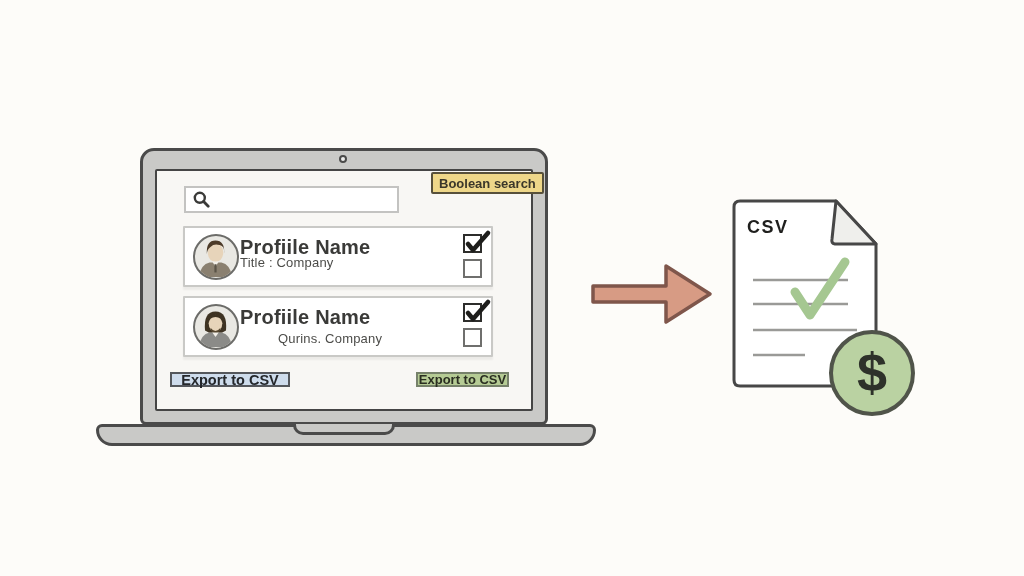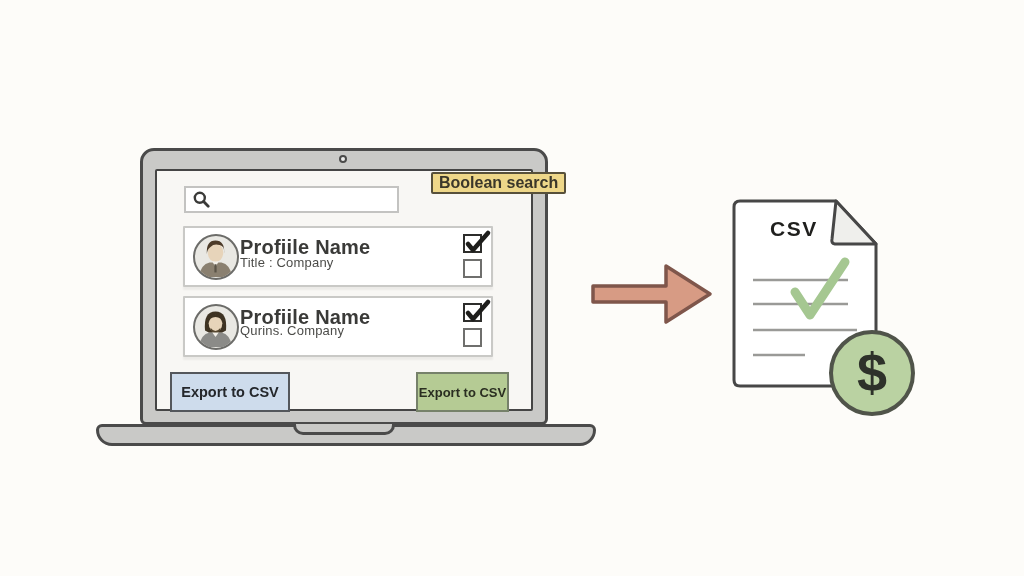--- a/index.html
+++ b/index.html
@@ -56,21 +56,21 @@
   .search-bar input {
     border:none; outline:none; background:transparent;
     width:170px; font-size:13px; margin-left:6px;
     font-family:"Liberation Sans", sans-serif;
   }
   .badge {
     left:431px; top:172px; height:22px;
     background:#eed789;
     border:2px solid #57503a;
     border-radius:2px;
-    font-size:16px; font-weight:bold; color:#3b372a;
+    font-size:13px; font-weight:bold; color:#3b372a;
     display:flex; align-items:center; padding:0 6px;
   }
   .card {
     left:183px; width:310px; height:61px;
     background:#ffffff;
     border:2px solid #c9c9c6;
     border-radius:1px;
     box-shadow:0 3px 2px rgba(0,0,0,0.05);
   }
   .card1 { top:226px; }
@@ -82,54 +82,54 @@
   }
   .av1 { top:234px; }
   .av2 { top:304px; }
   .p-name {
     left:240px; font-size:20px; font-weight:bold; color:#3a3a38; letter-spacing:0.2px;
   }
   .p-sub {
     left:240px; font-size:13px; color:#4c4c49; letter-spacing:0.2px;
   }
   .n1 { top:236px; } .s1 { top:255px; }
-  .n2 { top:306px; } .s2 { top:323px; }
+  .n2 { top:306px; } .s2 { top:331px;margin-left:38px; }
   .cbx {
     left:463px; width:19px; height:19px; background:#fff;
   }
   .cbx.checked { border:2.5px solid #2d2d2b; }
   .cbx.empty   { border:2px solid #6f6f6d; }
   .c1a { top:234px; } .c1b { top:259px; }
   .c2a { top:303px; } .c2b { top:328px; }
   .cbx svg { position:absolute; left:0; top:-6px; overflow:visible; }
 
   .btn {
-    top:372px; height:40px;
+    top:372px; height:15px;
     display:flex; align-items:center; justify-content:center;
     font-weight:bold; cursor:pointer;
   }
   .btn-blue {
     left:170px; width:120px;
     background:#cedcec; border:2.5px solid #54575c;
     font-size:14.5px; color:#24272b;
   }
   .btn-green {
     left:416px; width:93px;
     background:#b5cb94; border:2px solid #76816a;
     font-size:13px; color:#2a2e21;
   }
 
   
   .arrow-wrap { left:588px; top:258px; width:130px; height:74px; }
 
   
   .doc-wrap { left:728px; top:194px; width:200px; height:234px; }
   .csv-label {
-    left:770px; top:217px;
-    font-size:21px; font-weight:bold; color:#1f1f1d; letter-spacing:1.5px;
+    left:747px; top:217px;
+    font-size:18px; font-weight:bold; color:#1f1f1d; letter-spacing:1.5px;
   }
   .coin-symbol {
     left:830px; top:334px; width:84px; height:80px;
     display:flex; align-items:center; justify-content:center;
     font-size:54px; font-weight:bold; color:#2e322a;
     padding-bottom:4px;
   }
 </style>
 </head>
 <body>

